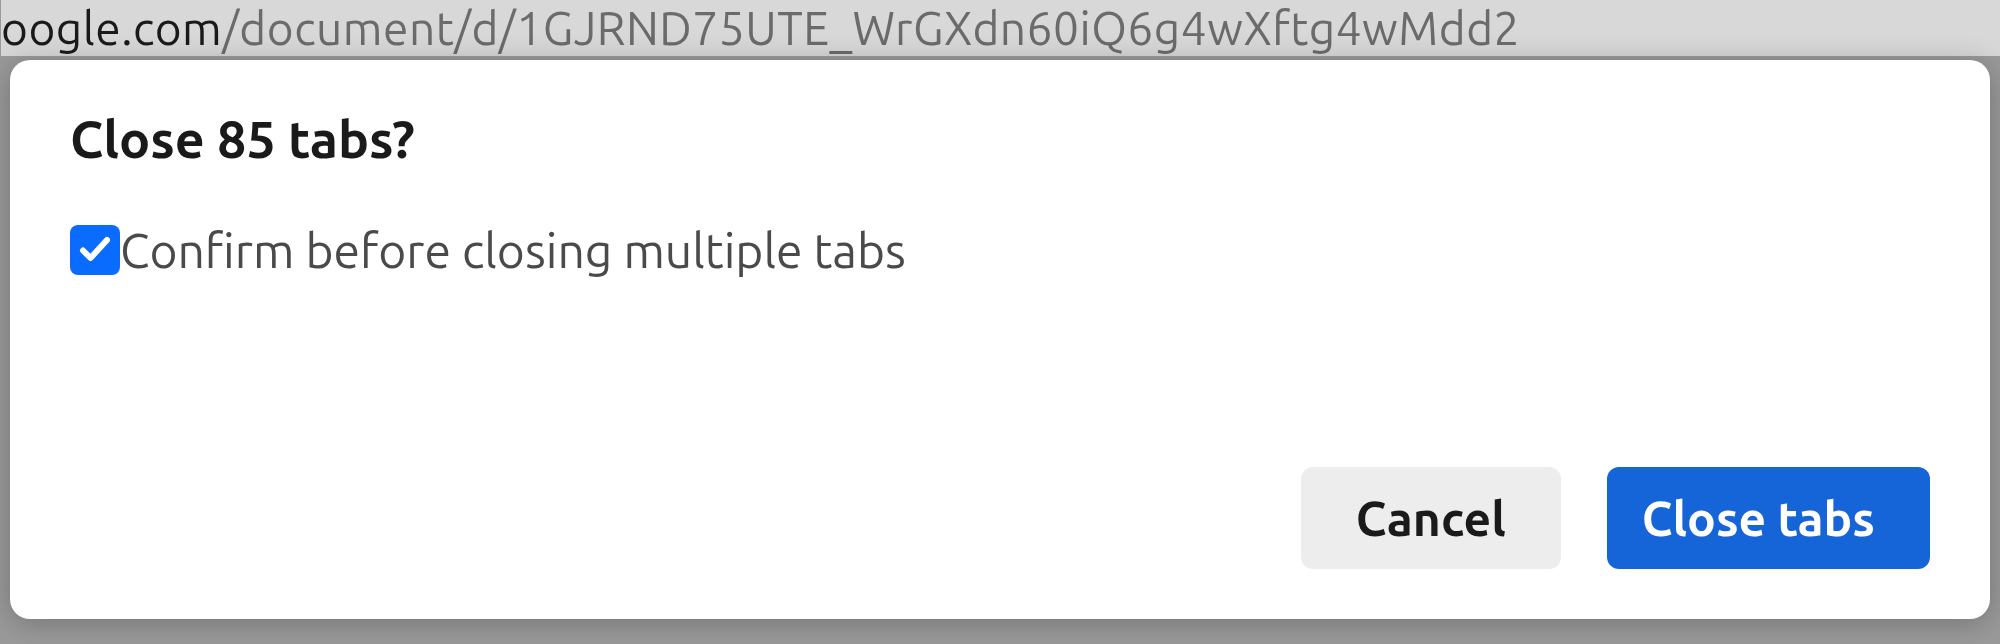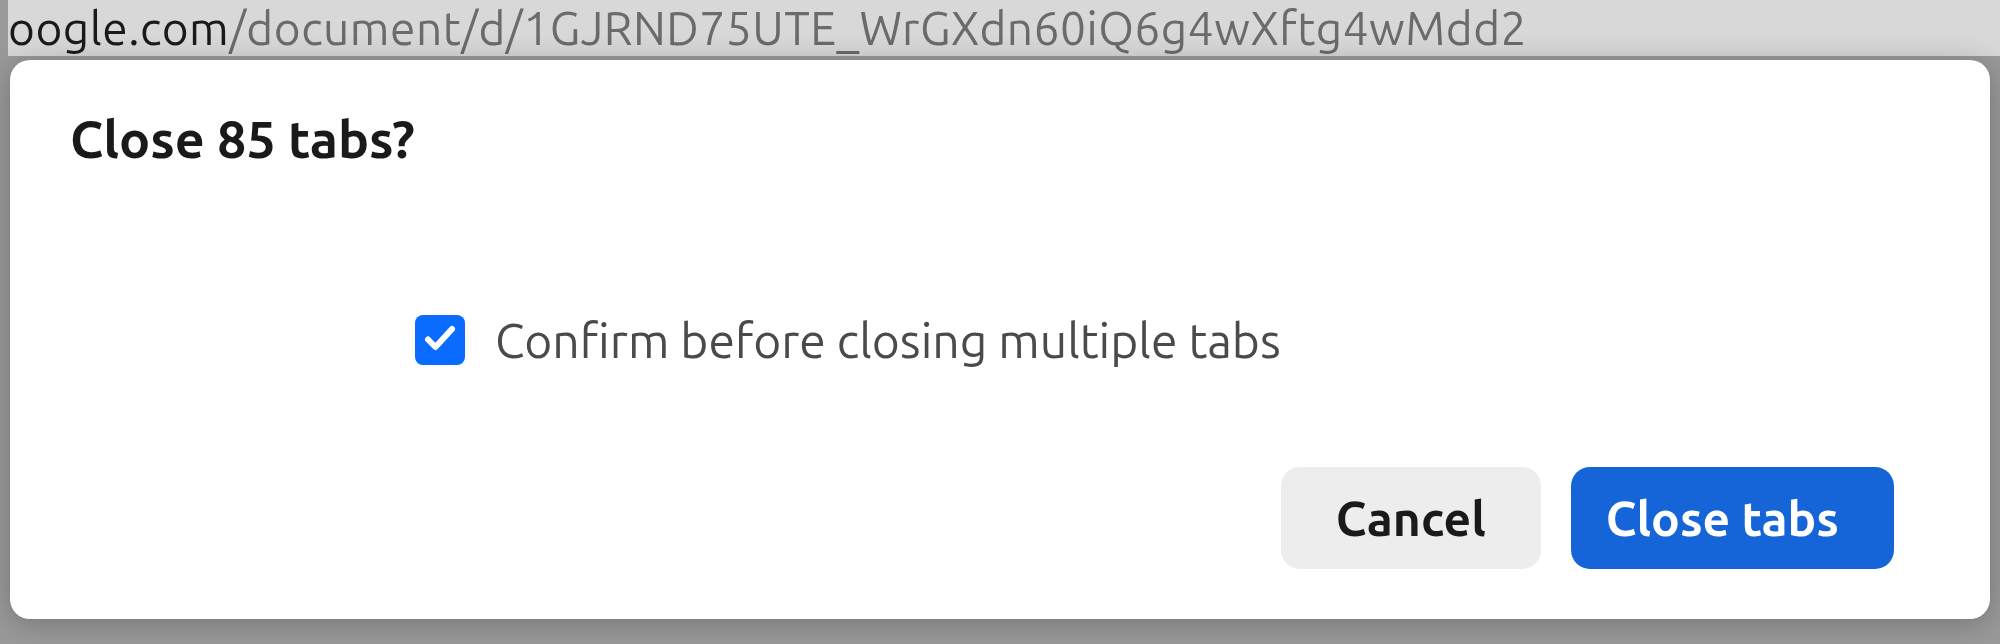--- a/index.html
+++ b/index.html
@@ -13,21 +13,21 @@
       height: 644px;
       font-family: -apple-system, BlinkMacSystemFont, "Segoe UI", Ubuntu, Cantarell, sans-serif;
       background: #9a9a9a;
       position: relative;
       overflow: hidden;
     }
     
     .url-bar-bg {
       position: absolute;
       top: 0;
-      left: 8px;
+      left: 1px;
       right: 0;
       height: 56px;
       background: #d8d8d8;
       display: flex;
       align-items: center;
       padding-left: 0;
     }
     
     .url-text {
       font-size: 46px;
@@ -48,33 +48,33 @@
       position: absolute;
       top: 60px;
       left: 10px;
       right: 10px;
       bottom: 25px;
       background: #ffffff;
       border-radius: 20px;
       box-shadow: 0 4px 30px rgba(0,0,0,0.25);
       padding: 50px 60px 50px 60px;
       display: flex;
+      flex-direction: column;
     }
     
     .dialog-title {
       font-size: 52px;
       font-weight: 700;
       color: #1a1a1a;
       margin-bottom: 55px;
     }
     
     .checkbox-row {
       display: flex;
       align-items: center;
-      gap: 30px;
     }
     
     .checkbox {
       width: 50px;
       height: 50px;
       background: #0a6cff;
       border-radius: 8px;
       display: flex;
       align-items: center;
       justify-content: center;
@@ -97,24 +97,25 @@
       display: flex;
       justify-content: flex-end;
       gap: 30px;
       margin-top: auto;
     }
     
     .btn {
       padding: 24px 55px;
       font-size: 48px;
       font-weight: 600;
-      border-radius: 19px;
+      border-radius: 12px;
       border: none;
       cursor: pointer;
       font-family: inherit;
+      margin-left: 16px;
     }
     
     .btn-cancel {
       background: #ededed;
       color: #1a1a1a;
     }
     
     .btn-primary {
       background: #1565d8;
       color: #ffffff;

